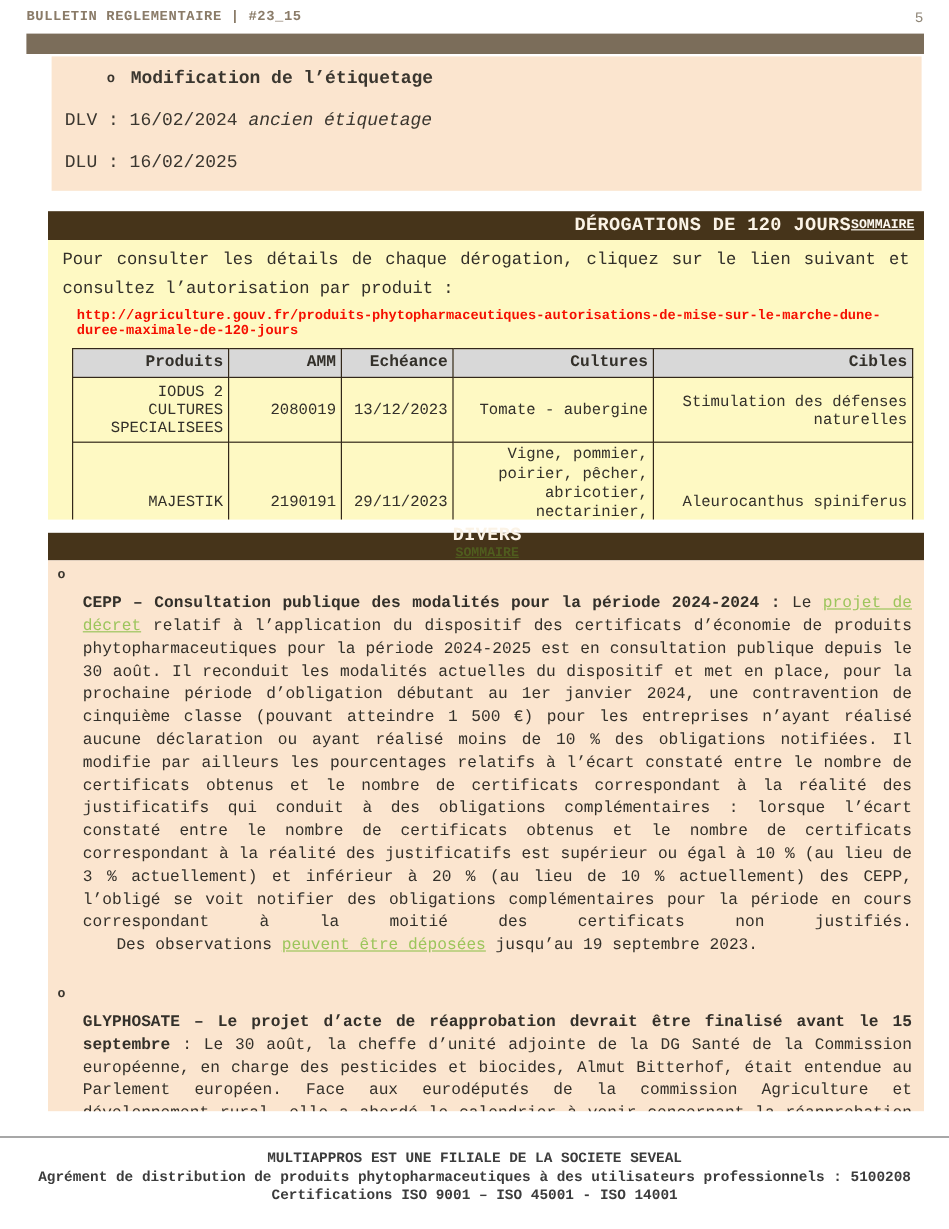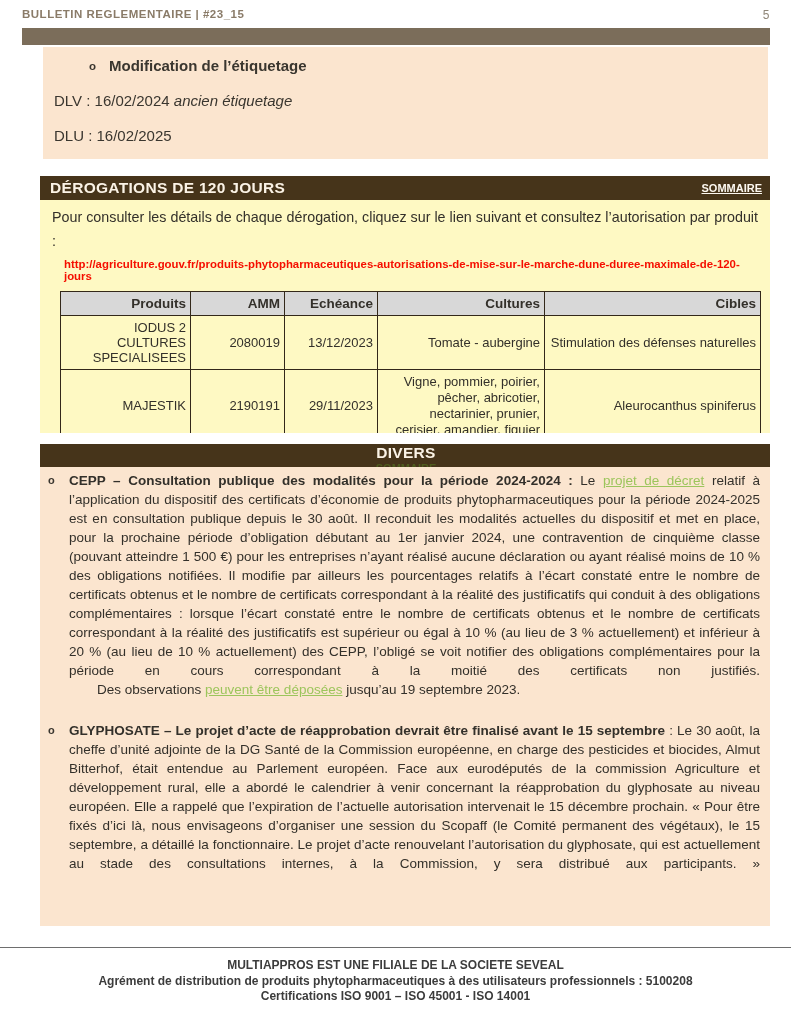--- a/index.html
+++ b/index.html
@@ -1,19 +1,19 @@
 <!DOCTYPE html>
 <html><head>
 <meta charset="utf-8">
 <style>
   * { margin:0; padding:0; box-sizing:border-box; }
   html,body { background:#ffffff; }
   .page {
     position:relative; width:791px; height:1024px; background:#ffffff;
-    font-family:Liberation Sans, sans-serif; color:#3a362f; overflow:hidden;
+    font-family:Liberation Mono, monospace; color:#3a362f; overflow:hidden;
   }
   
   .top-header {
     position:absolute; top:8px; left:22px; width:748px;
     display:flex; justify-content:space-between; align-items:flex-start;
     color:#8a7b68; font-size:11.5px; font-weight:bold; letter-spacing:.5px;
   }
   .page-num { color:#8f8678; font-weight:normal; font-size:12px; }
   .top-bar { position:absolute; top:28px; left:22px; width:748px; height:17px; background:#7b6d5a; }
 
@@ -24,21 +24,21 @@
   }
   .etq-title-row { display:flex; align-items:baseline; gap:13px; padding-left:35px; }
   .etq-bullet { font-size:11.5px; font-weight:bold; transform:translateY(-1px); }
   .etq-title { font-weight:bold; font-size:15px; }
   .etq-line { margin-top:18px; font-size:15px; }
   .italic { font-style:italic; }
 
   
   .sec-bar {
     position:absolute; left:40px; width:730px; height:24px; background:#46341a;
-    display:flex; justify-content:space-between; align-items:center; padding:0 8px 0 10px;
+    display:flex; justify-content:flex-end; align-items:center; padding:0 8px 0 10px;
   }
   .sec-title { color:#fbf3e6; font-weight:bold; font-size:15.5px; letter-spacing:.3px; }
   .sommaire { font-size:11px; font-weight:bold; text-decoration:underline; cursor:pointer; }
   .sommaire.white { color:#fdf8f0; }
   .sommaire.green { color:#4f5c1e; }
 
   .derog-bar { top:176px; }
   .derog-body {
     position:absolute; top:200px; left:40px; width:730px; height:233px;
     background:#fef9c3; padding:5px 12px 0 12px; overflow:hidden;
@@ -64,21 +64,21 @@
 
   .divers-bar { top:444px; height:23px;flex-direction:column; }
   .divers-body {
     position:absolute; top:467px; left:40px; width:730px; height:459px;
     background:#fbe5cf; padding:4px 10px 0 8px; overflow:hidden;
   }
   .li { display:flex; gap:10px; }
   .li + .li { margin-top:22px; }
   .li .bullet { flex:none; width:11px; font-size:11px; font-weight:bold; padding-top:3px; }
   .li .content { flex:1; font-size:13.5px; line-height:19px; color:#33302a; }
-  .para-just { text-align:justify; text-align-last:justify; }
+  .para-just { text-align:justify; text-align-last:justify;margin-top:23px; }
   .obs-line { text-align:left;margin-left:28px; }
   .green-link { color:#9cc55c; text-decoration:underline; cursor:pointer; }
   .lead { font-weight:bold; }
 
   
   .footer-rule { position:absolute; top:947px; left:0; width:791px; height:1px; background:#6e6e6e; }
   .footer {
     position:absolute; top:958px; left:0; width:791px; text-align:center;
     font-size:12px; font-weight:bold; color:#3c3c3c; line-height:15.5px;
   }

